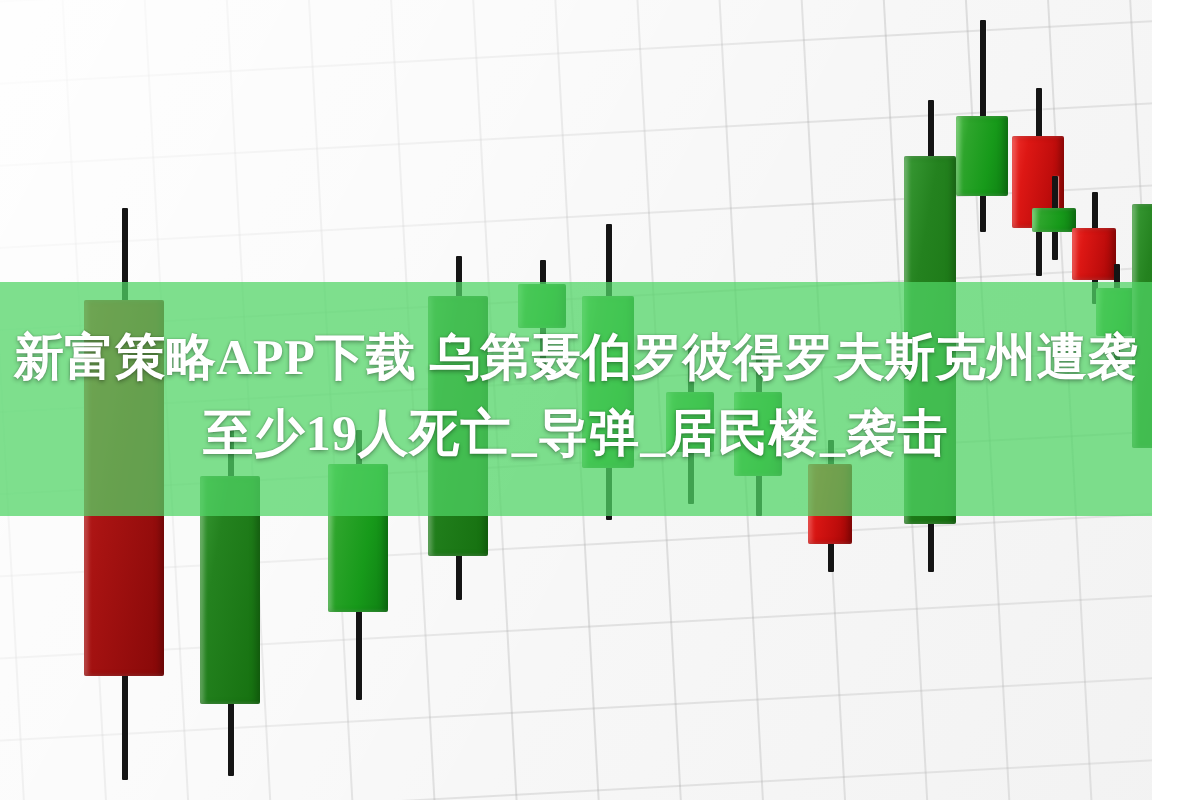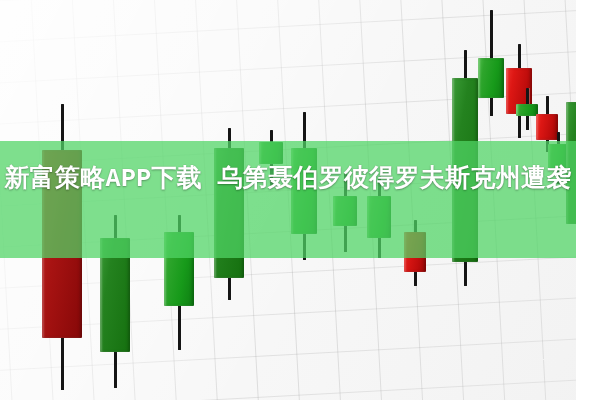--- a/index.html
+++ b/index.html
@@ -7,21 +7,21 @@
     margin: 0;
     padding: 0;
     background: #ffffff;
   }
   #stage {
     position: relative;
     width: 576px;
     height: 400px;
     overflow: hidden;
     background: #7f1d1d;
-    font-family: Liberation Mono, monospace;
+    font-family: Liberation Serif, serif;
   }
 
   
   #grid-wrap {
     position: absolute;
     left: -14%;
     top: -14%;
     width: 128%;
     height: 128%;
     transform: rotate(-3.1deg);
@@ -181,15 +181,16 @@
         <div class="body up dark" style="left: 0px; top: 102px; width: 24px; height: 122px;"></div>
       </div>
     </div>
 
   <div id="band" style="top: 141px; height: 117px; background: rgba(74, 212, 99, 0.62);">
     <div id="band-tint"></div>
   </div>
 
   <div id="headline" style="top: 161px;">
     <span class="line line1">新富策略APP下载 乌第聂伯罗彼得罗夫斯克州遭袭</span>
+    <span class="line line2">至少19人死亡_导弹_居民楼_袭击</span>
   </div>
 
 </div>
 
 </body></html>

